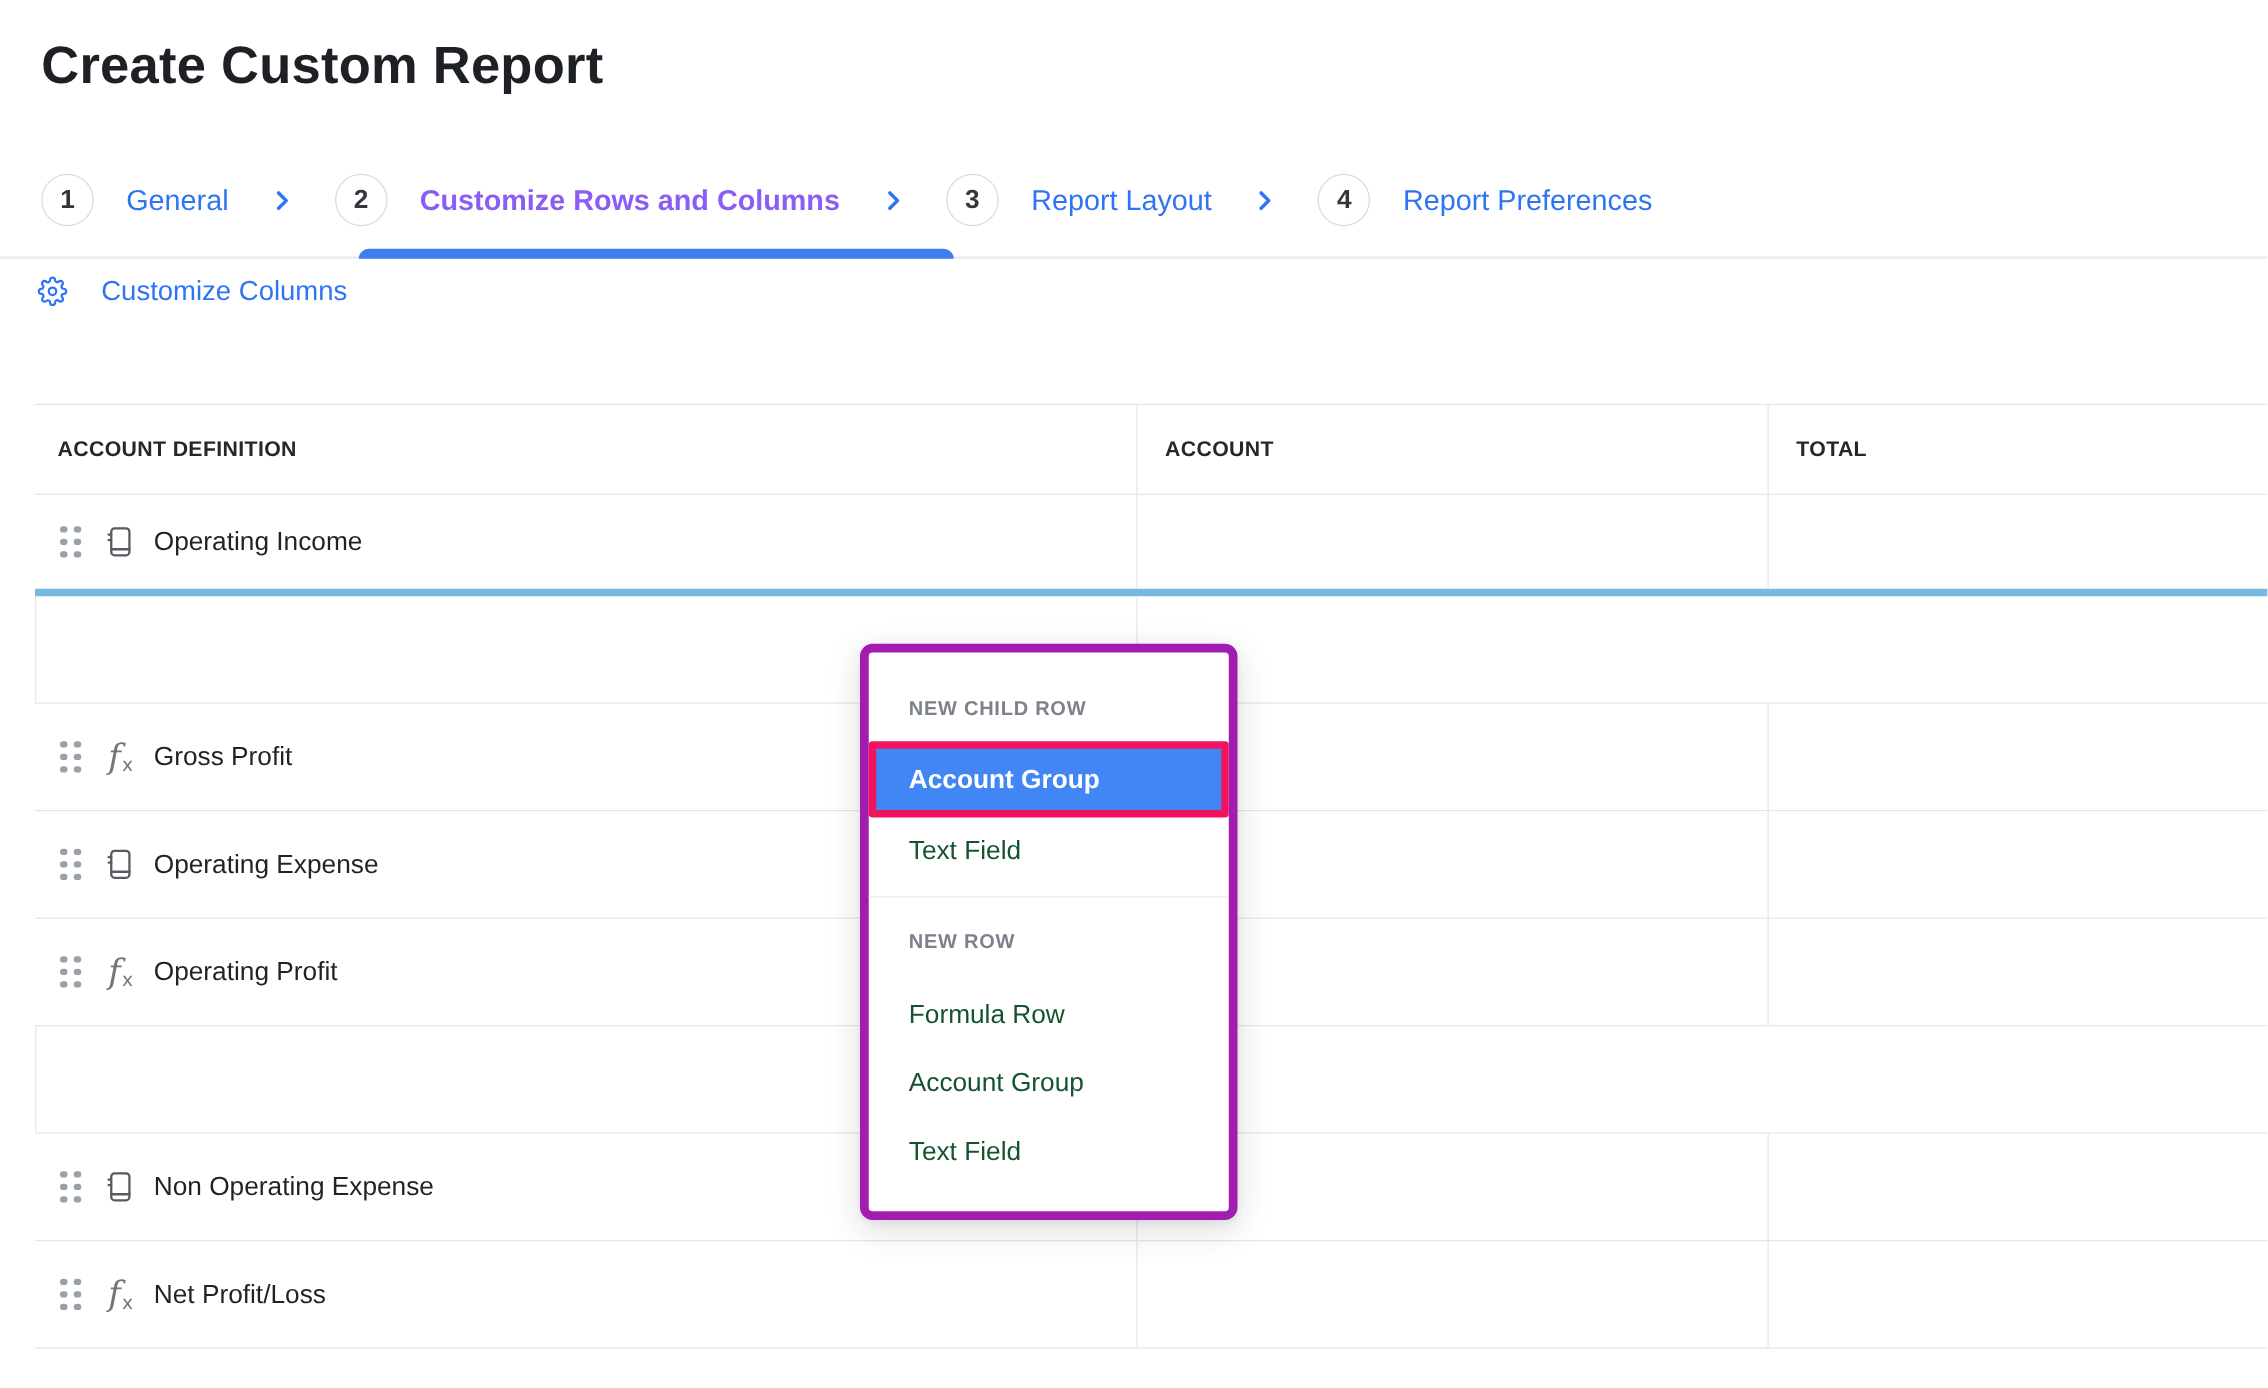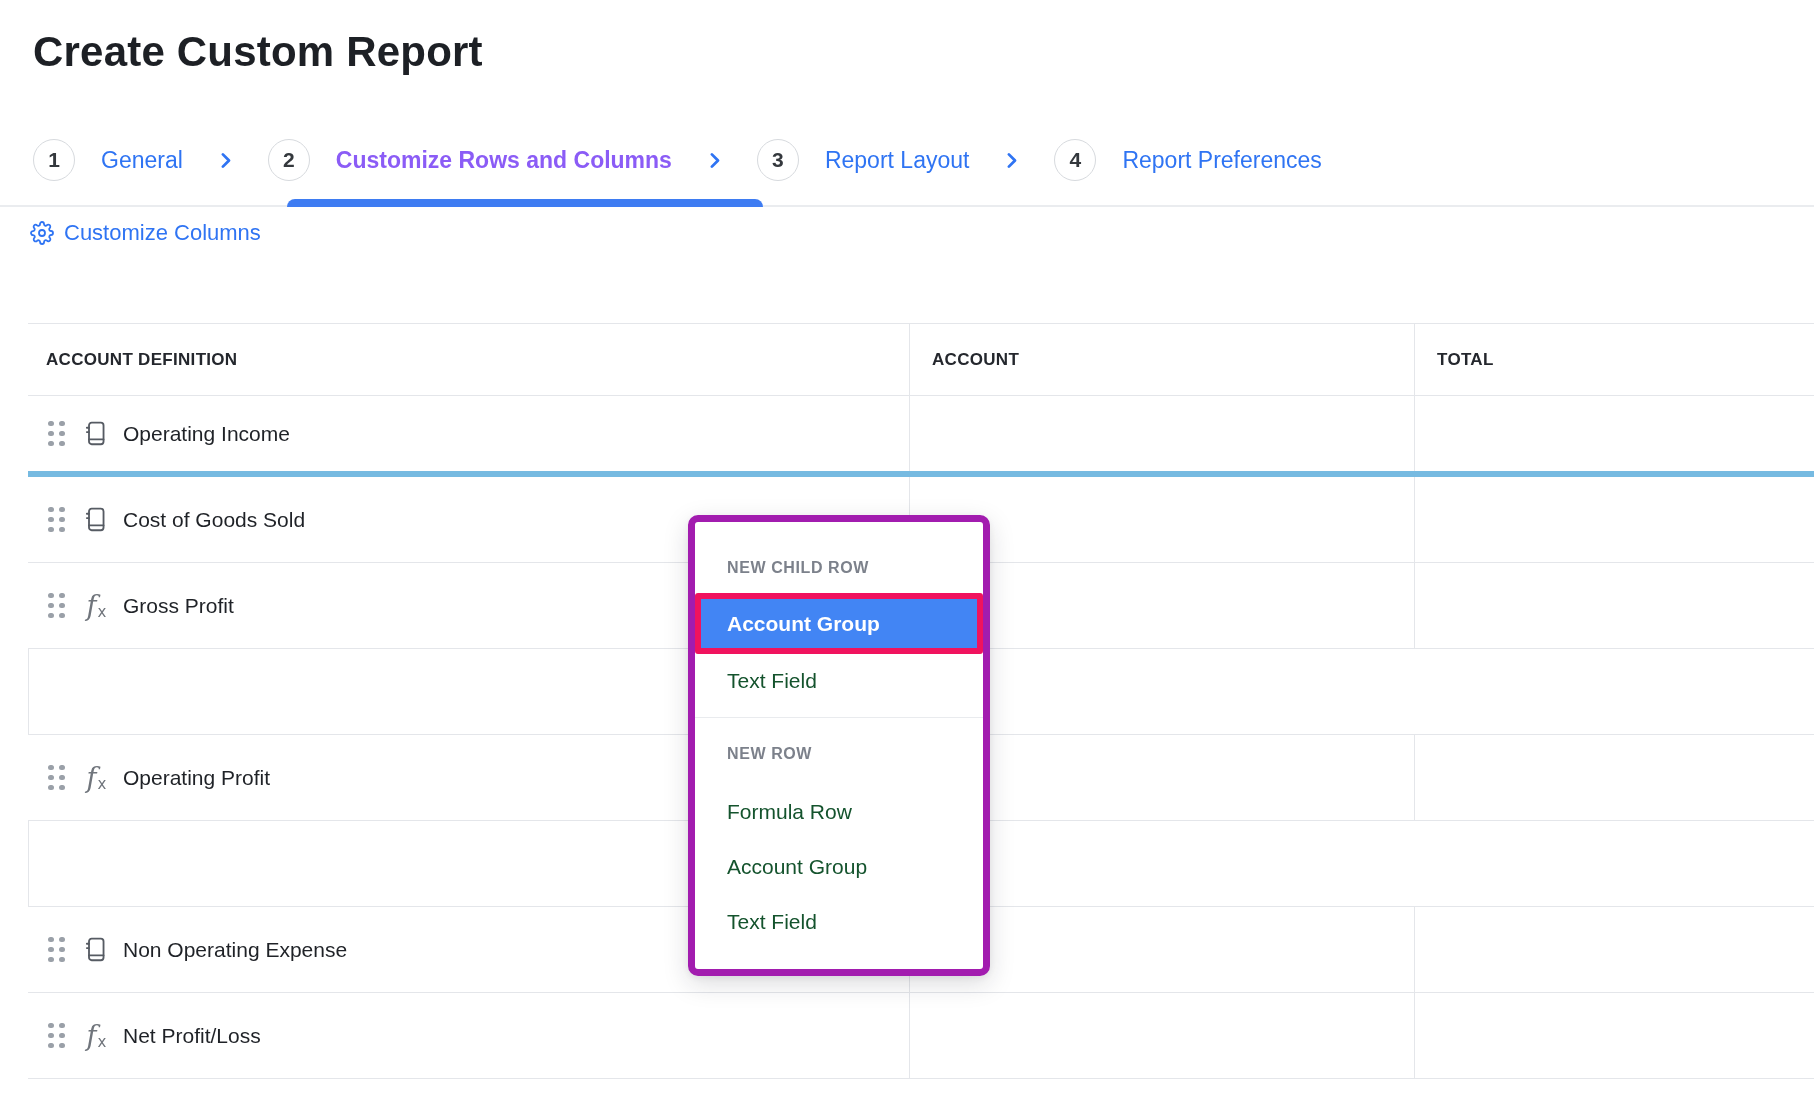--- a/index.html
+++ b/index.html
@@ -21,21 +21,21 @@
                  background:#fff; display:flex; align-items:center; justify-content:center;
                  font-size:21px; font-weight:600; color:#34383d; flex:0 0 auto; }
   .step-label { font-size:23px; color:#2f74f3; font-weight:500; white-space:nowrap; }
   .step.active .step-label { color:#8b5cf6; font-weight:700; }
   .chev { margin:0 32px; display:flex; align-items:center; }
   .underline { position:absolute; left:287px; bottom:-2px; width:476px; height:8px;
                background:#3e7cf2; border-radius:8px 8px 0 0; }
 
   
   .customize-cols { position:absolute; left:30px; top:220px; display:flex; align-items:center;
-                    gap:10px; color:#2f74f3; font-size:22px; font-weight:500; cursor:pointer;
+                    gap:27px; color:#2f74f3; font-size:22px; font-weight:500; cursor:pointer;
                     text-decoration:none; }
 
   
   .rtable { position:absolute; left:28px; right:0; top:323px; border-top:1px solid #e4e6ea; }
   .thead, .trow { display:grid; grid-template-columns:845px 469px 1fr;gap:36px; }
   .thead { height:72px; border-bottom:1px solid #e4e6ea; }
   .th { display:flex; align-items:center; font-size:17px; font-weight:700; color:#24272d;
         letter-spacing:.3px; padding-left:18px; }
   .th.c2, .td.c2, .th.c3, .td.c3 { border-left:1px solid #e4e6ea; padding-left:22px; }
   .trow { height:86px; border-bottom:1px solid #e4e6ea; }
@@ -147,64 +147,64 @@
             </svg>
         </span>
 
         <span class="row-label">Operating Income</span>
       </div>
       <div class="td c2"></div>
       <div class="td c3"></div>
     </div>
 
     <div class="trow" data-icon="account-group">
+      <div class="td c2"></div>
+      <div class="td c3"></div>
+    </div>
+
+    <div class="trow" data-icon="formula">
+      <div class="td c1">
+        <span class="drag">
+            <i></i>
+            <i></i>
+            <i></i>
+            <i></i>
+            <i></i>
+            <i></i>
+          </span>
+
+        <span class="row-icon fx">
+            <span class="fx-f">f</span>
+            <span class="fx-x">x</span>
+          </span>
+        <span class="row-label">Gross Profit</span>
+      </div>
+      <div class="td c2"></div>
+      <div class="td c3"></div>
+    </div>
+
+    <div class="trow" data-icon="account-group">
       <div class="td c1">
         <span class="drag">
             <i></i>
             <i></i>
             <i></i>
             <i></i>
             <i></i>
             <i></i>
           </span>
         <span class="row-icon book">
           <svg width="26" height="28" viewBox="0 0 24 26" fill="none" stroke="#565b63" stroke-width="1.7" stroke-linecap="round" stroke-linejoin="round">
               <rect x="5.5" y="2.5" width="13.5" height="20" rx="2.5"></rect>
               <path d="M3.5 7.2h2M3.5 11.2h2M5.5 18h13.5"></path>
             </svg>
         </span>
 
-        <span class="row-label">Cost of Goods Sold</span>
-      </div>
-      <div class="td c2"></div>
-      <div class="td c3"></div>
-    </div>
-
-    <div class="trow" data-icon="formula">
-      <div class="td c1">
-        <span class="drag">
-            <i></i>
-            <i></i>
-            <i></i>
-            <i></i>
-            <i></i>
-            <i></i>
-          </span>
-
-        <span class="row-icon fx">
-            <span class="fx-f">f</span>
-            <span class="fx-x">x</span>
-          </span>
-        <span class="row-label">Gross Profit</span>
-      </div>
-      <div class="td c2"></div>
-      <div class="td c3"></div>
-    </div>
-
-    <div class="trow" data-icon="account-group">
+        <span class="row-label">Operating Expense</span>
+      </div>
       <div class="td c2"></div>
       <div class="td c3"></div>
     </div>
 
     <div class="trow" data-icon="formula">
       <div class="td c1">
         <span class="drag">
             <i></i>
             <i></i>
             <i></i>

